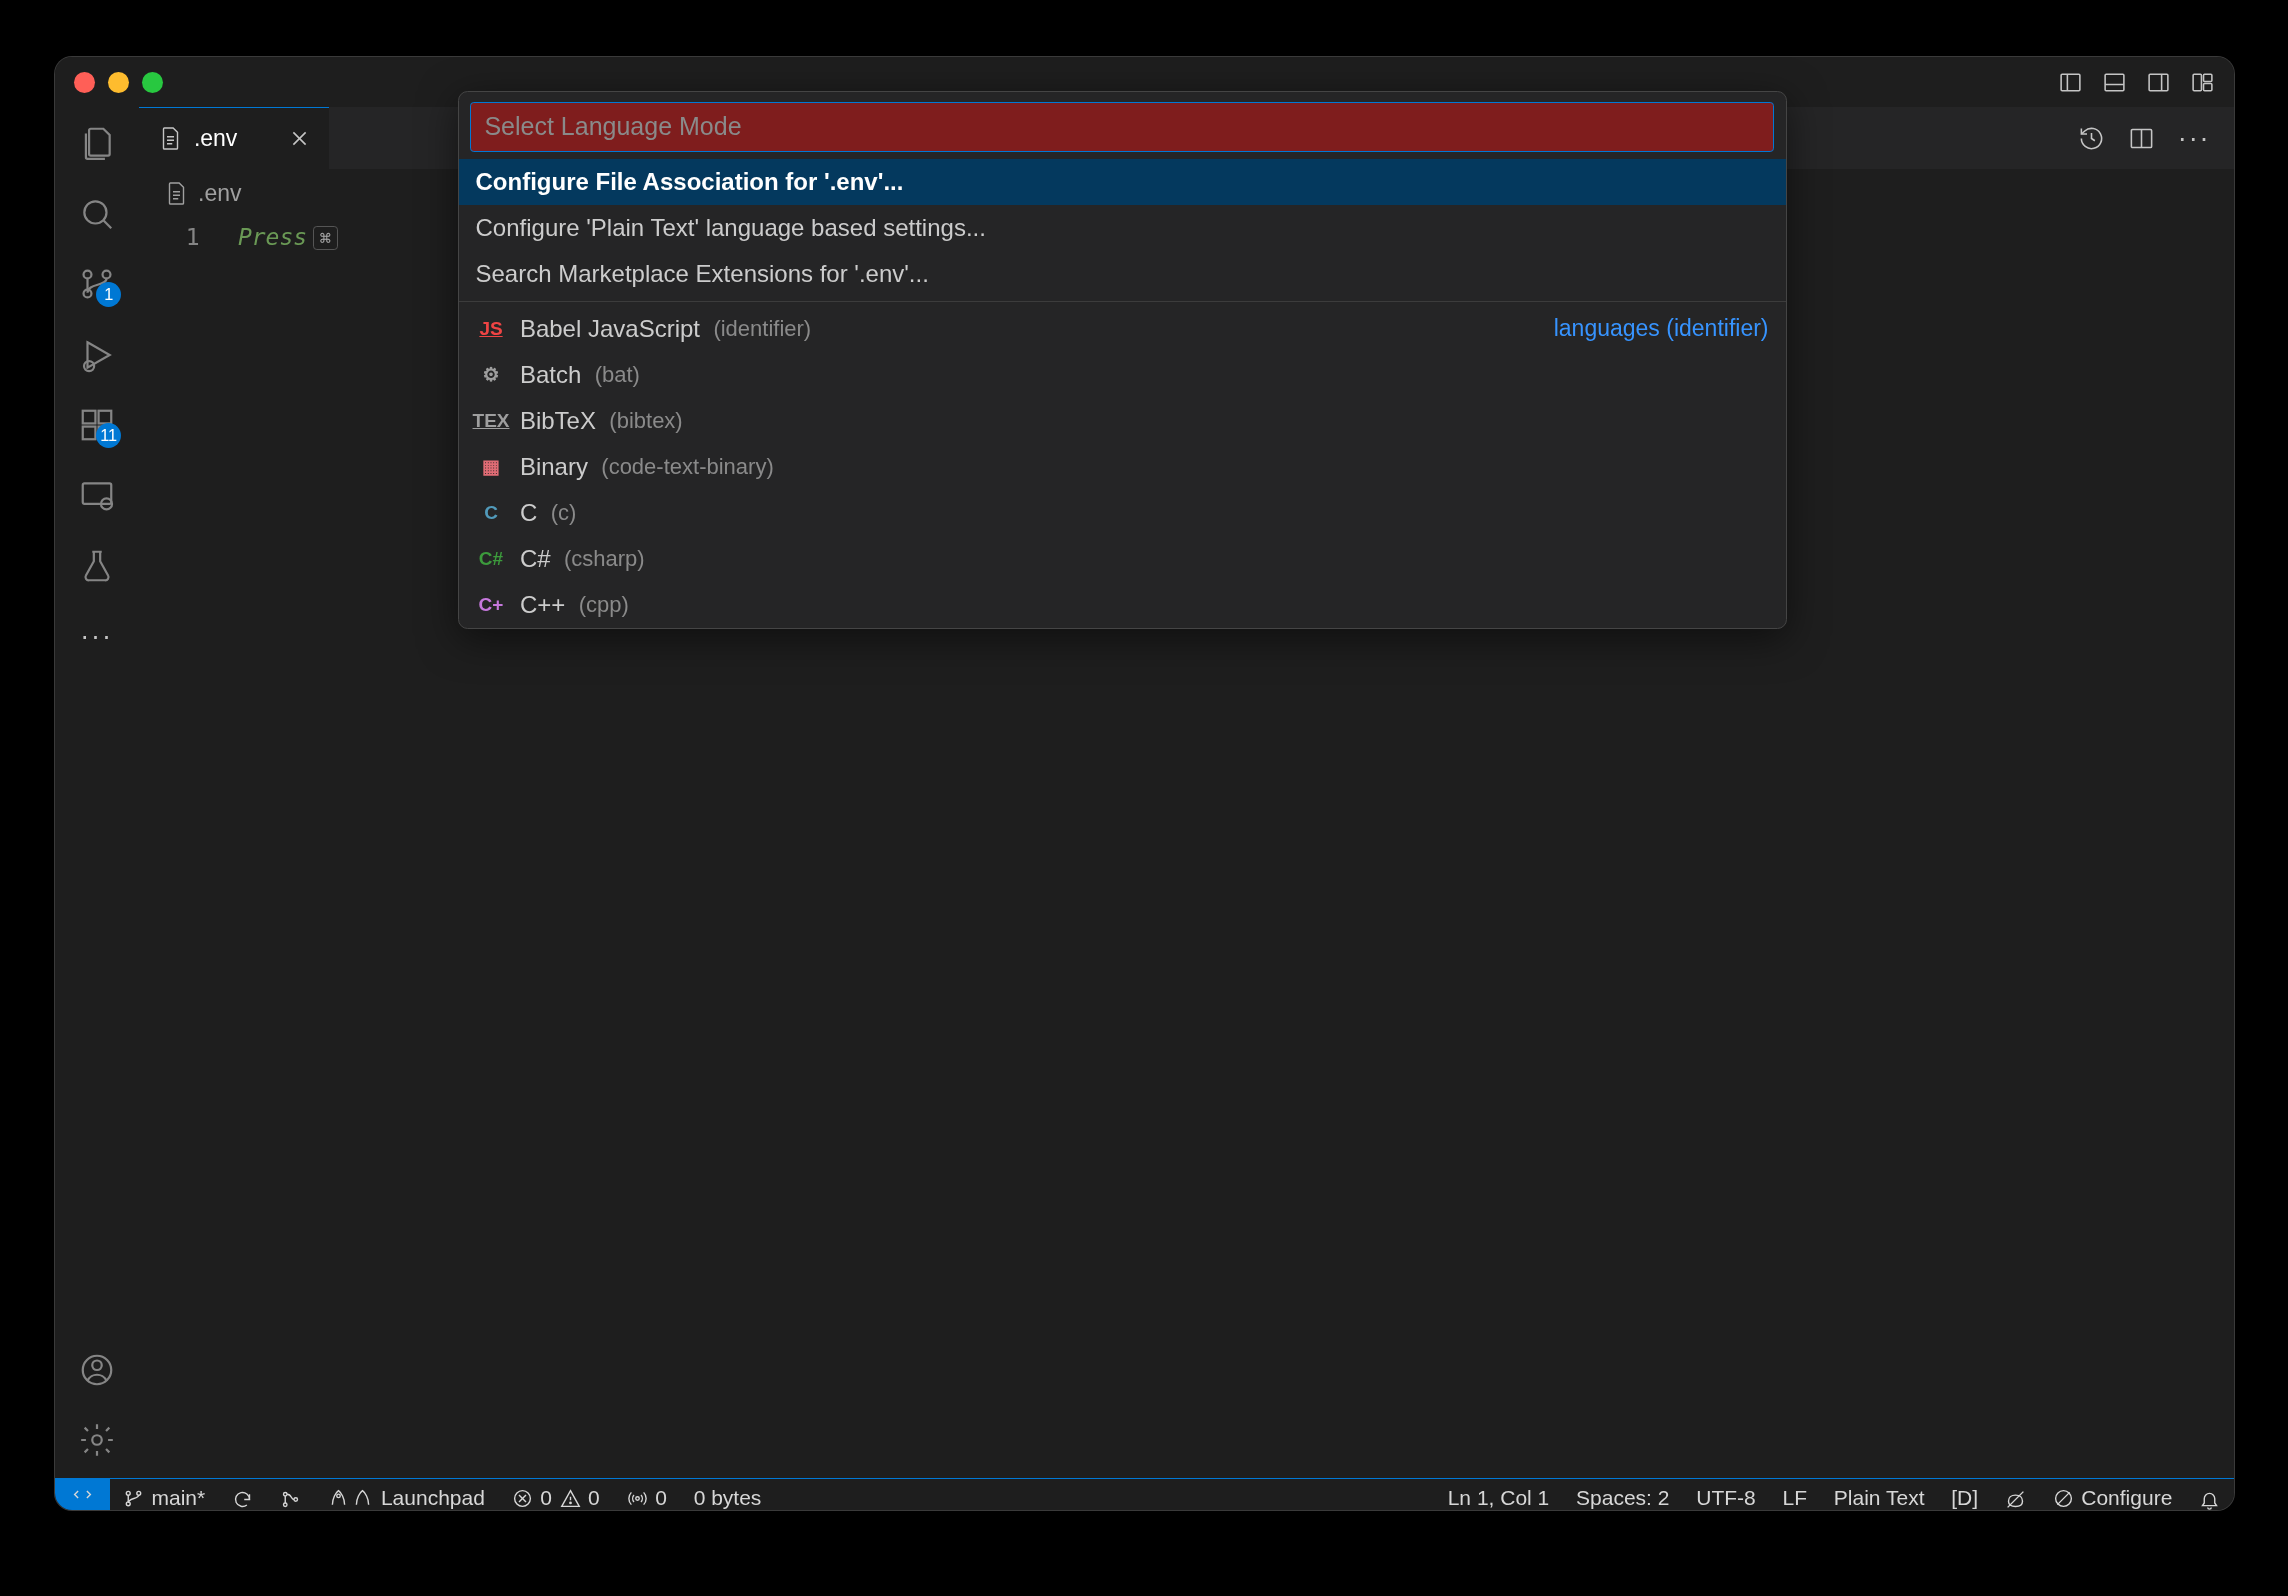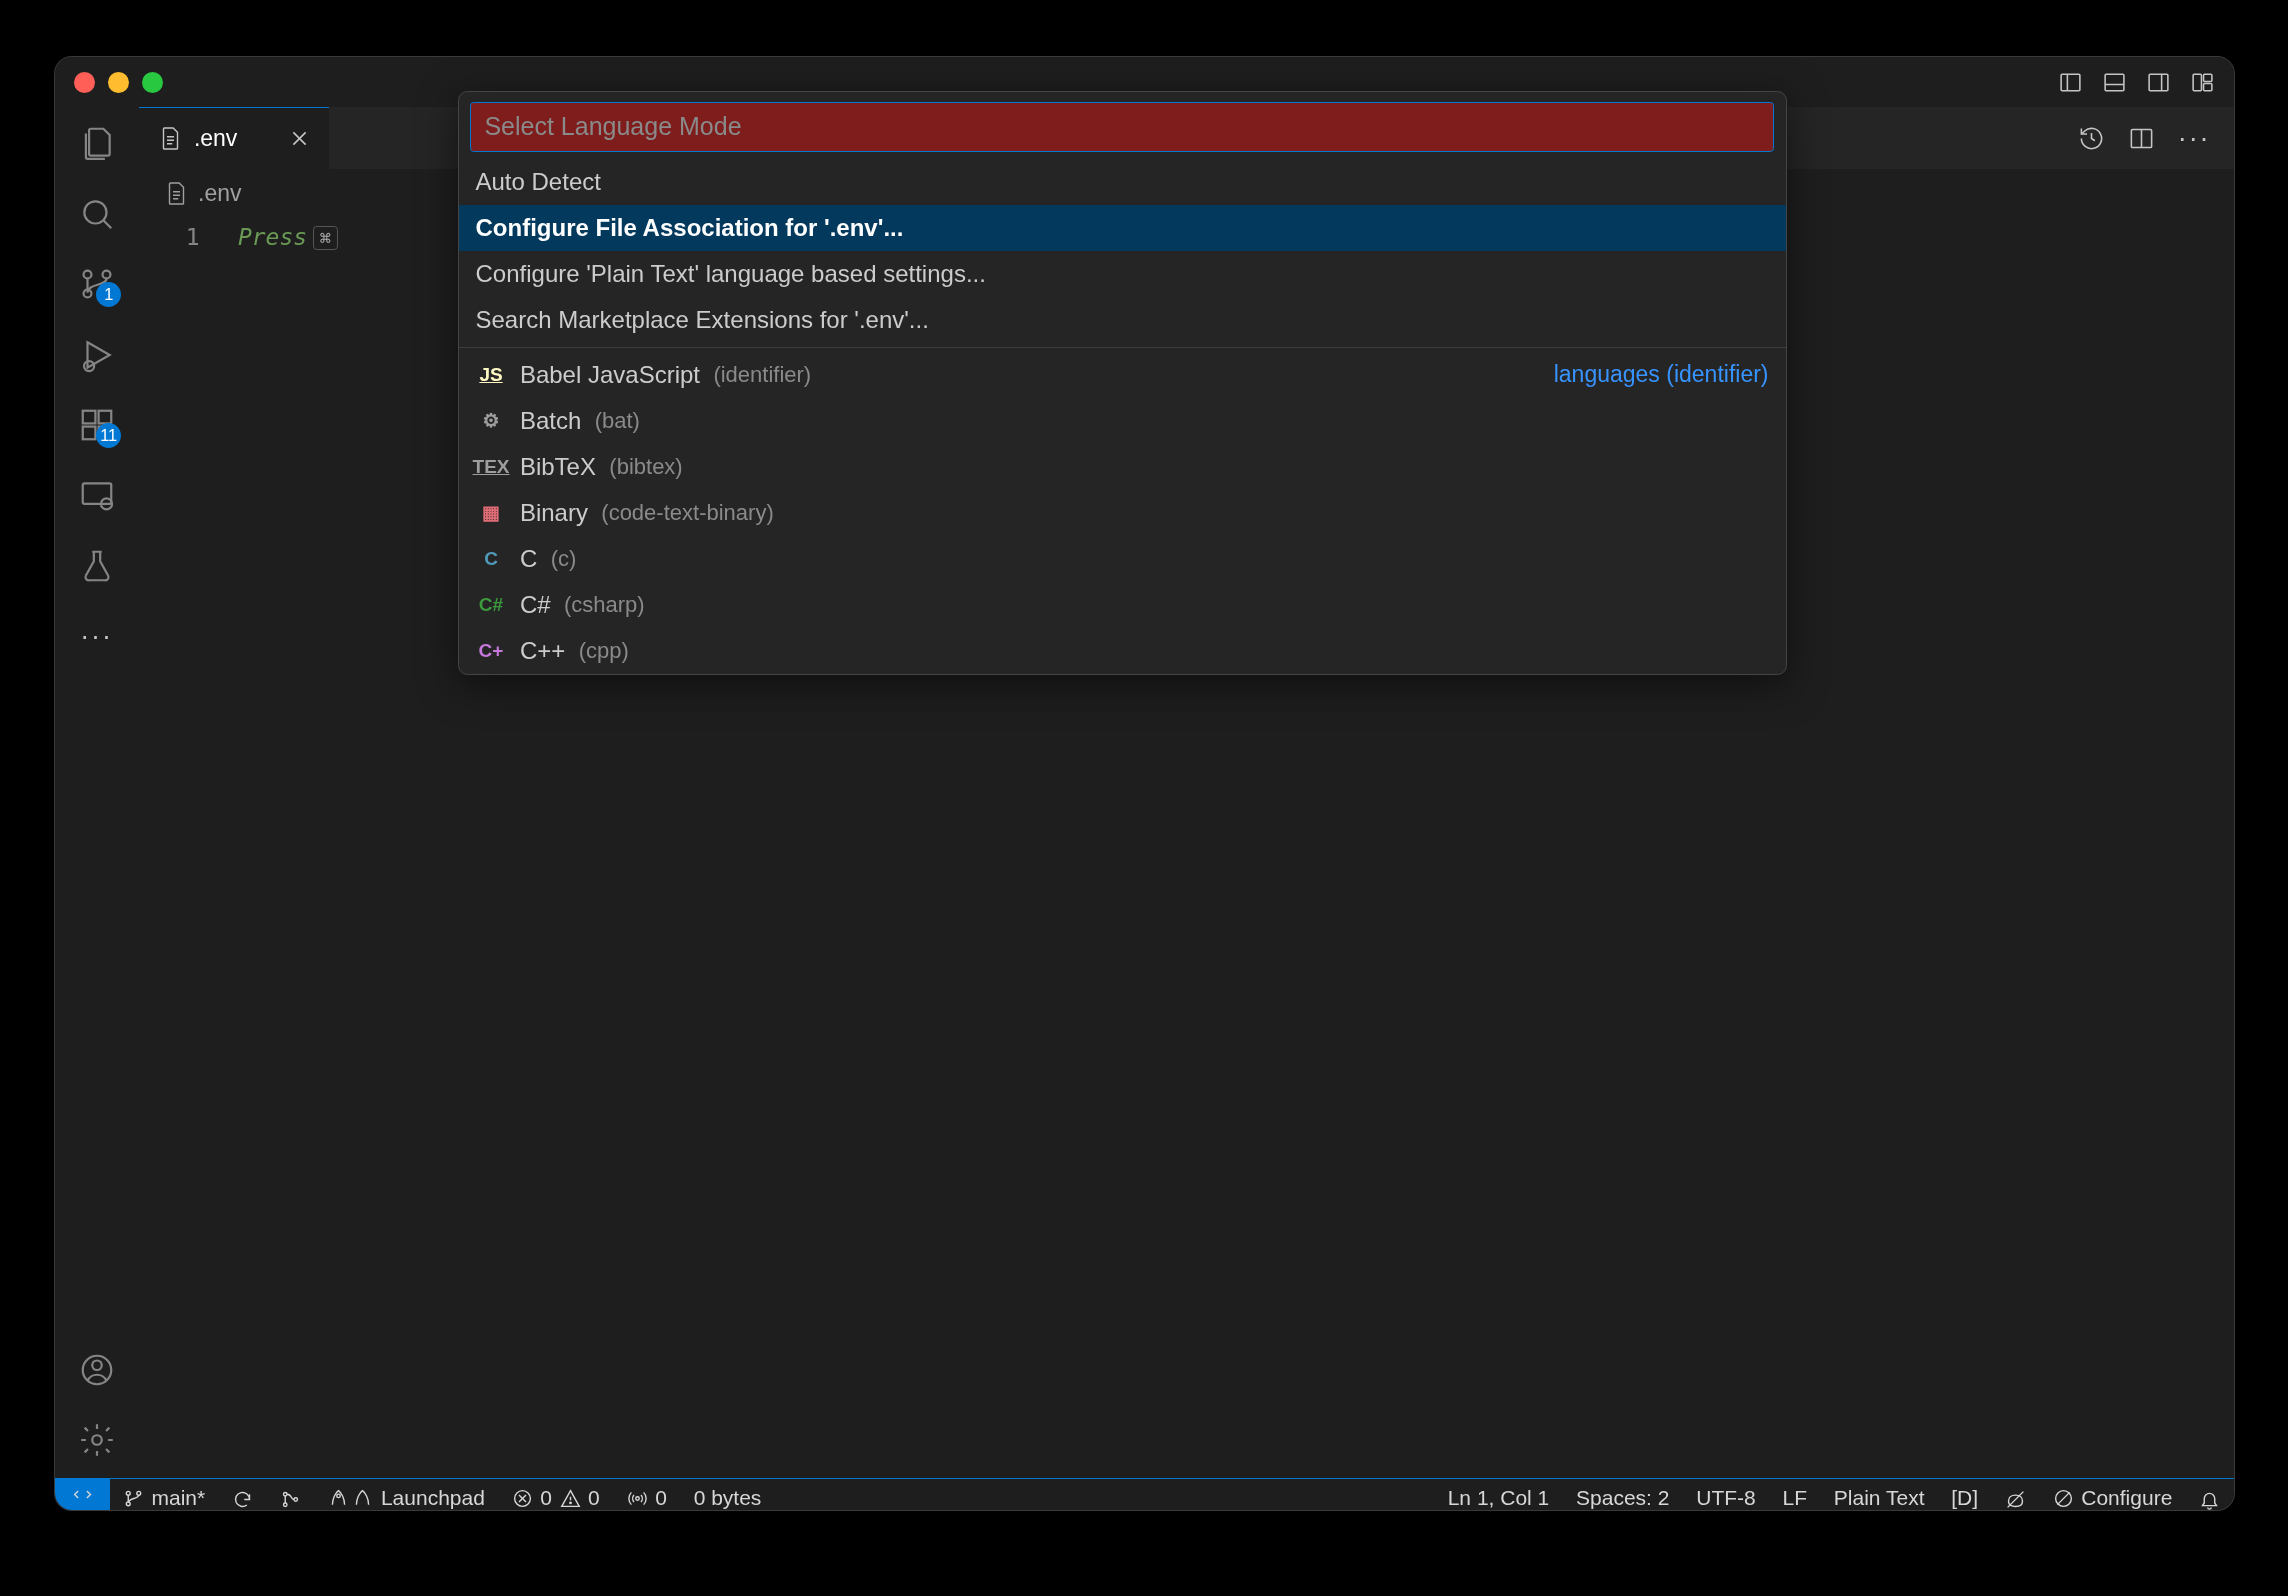--- a/index.html
+++ b/index.html
@@ -160,21 +160,21 @@
 .sb-remote {
   background:#0078d4;
   height:100%;
   width:55px;
   display:flex; align-items:center; justify-content:center;
 }
 .sb-item { display:flex; align-items:center; gap:7.6px; padding:0 13.4px; cursor:pointer; white-space:nowrap;}
 .sb-spacer { flex:1; }
 .sb-icon { width:21px; height:21px; stroke:#d7d7d7; fill:none; stroke-width:1.6; }
 
-.ic-js { color:#fef9c3;text-decoration:underline; }
+.ic-js { color:#ef4444;text-decoration:underline; }
 .ic-gear { color:#9e9e9e; }
 .ic-tex { color:#9e9e9e; font-size:13.4px;text-decoration:underline;}
 .ic-bin { color:#e06c75; }
 .ic-c { color:#519aba; }
 .ic-cs { color:#3c9a3c; }
 .ic-cpp { color:#c678dd; }
 </style>
 </head>
 <body>
 
@@ -325,23 +325,20 @@
         </div>
       </div>
     </div>
   </div>
 
   <div class="quickpick">
     <div class="qp-input-wrap">
       <input class="qp-input" placeholder="Select Language Mode" style="">
     </div>
     <div class="qp-list">
-      <div class="qp-item">
-          <span>Auto Detect</span>
-        </div>
       <div class="qp-item selected">
           <span>Configure File Association for '.env'...</span>
         </div>
       <div class="qp-item">
           <span>Configure 'Plain Text' language based settings...</span>
         </div>
       <div class="qp-item">
           <span>Search Marketplace Extensions for '.env'...</span>
         </div>
       <div class="qp-separator"></div>

